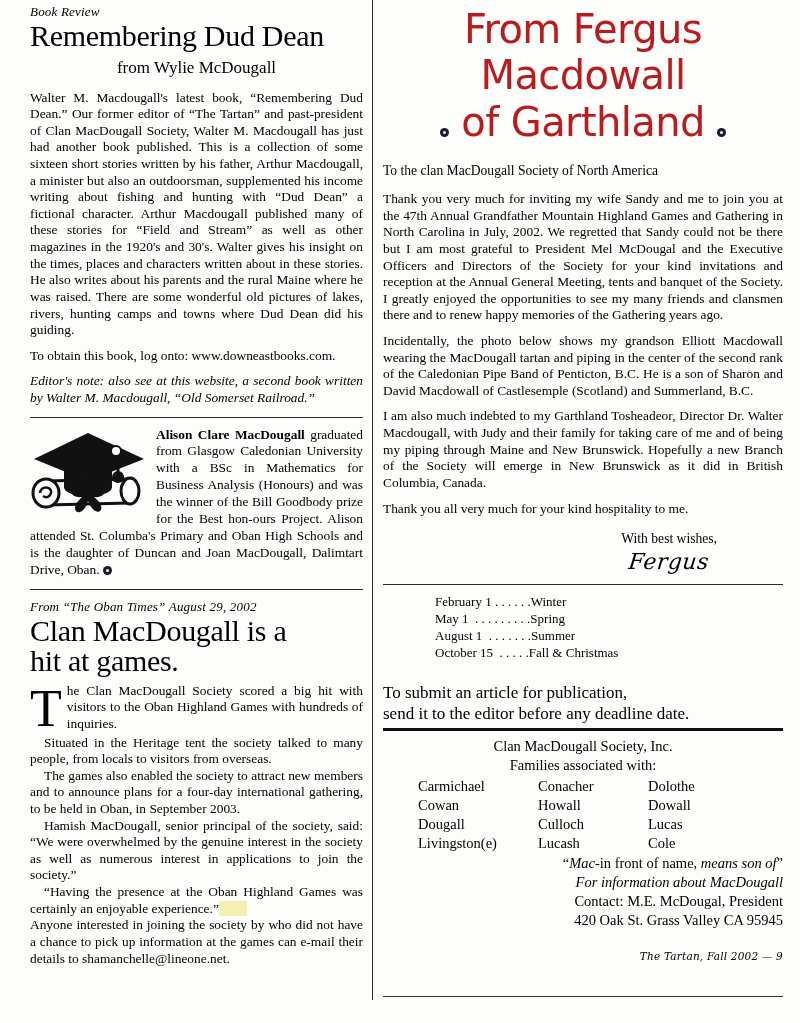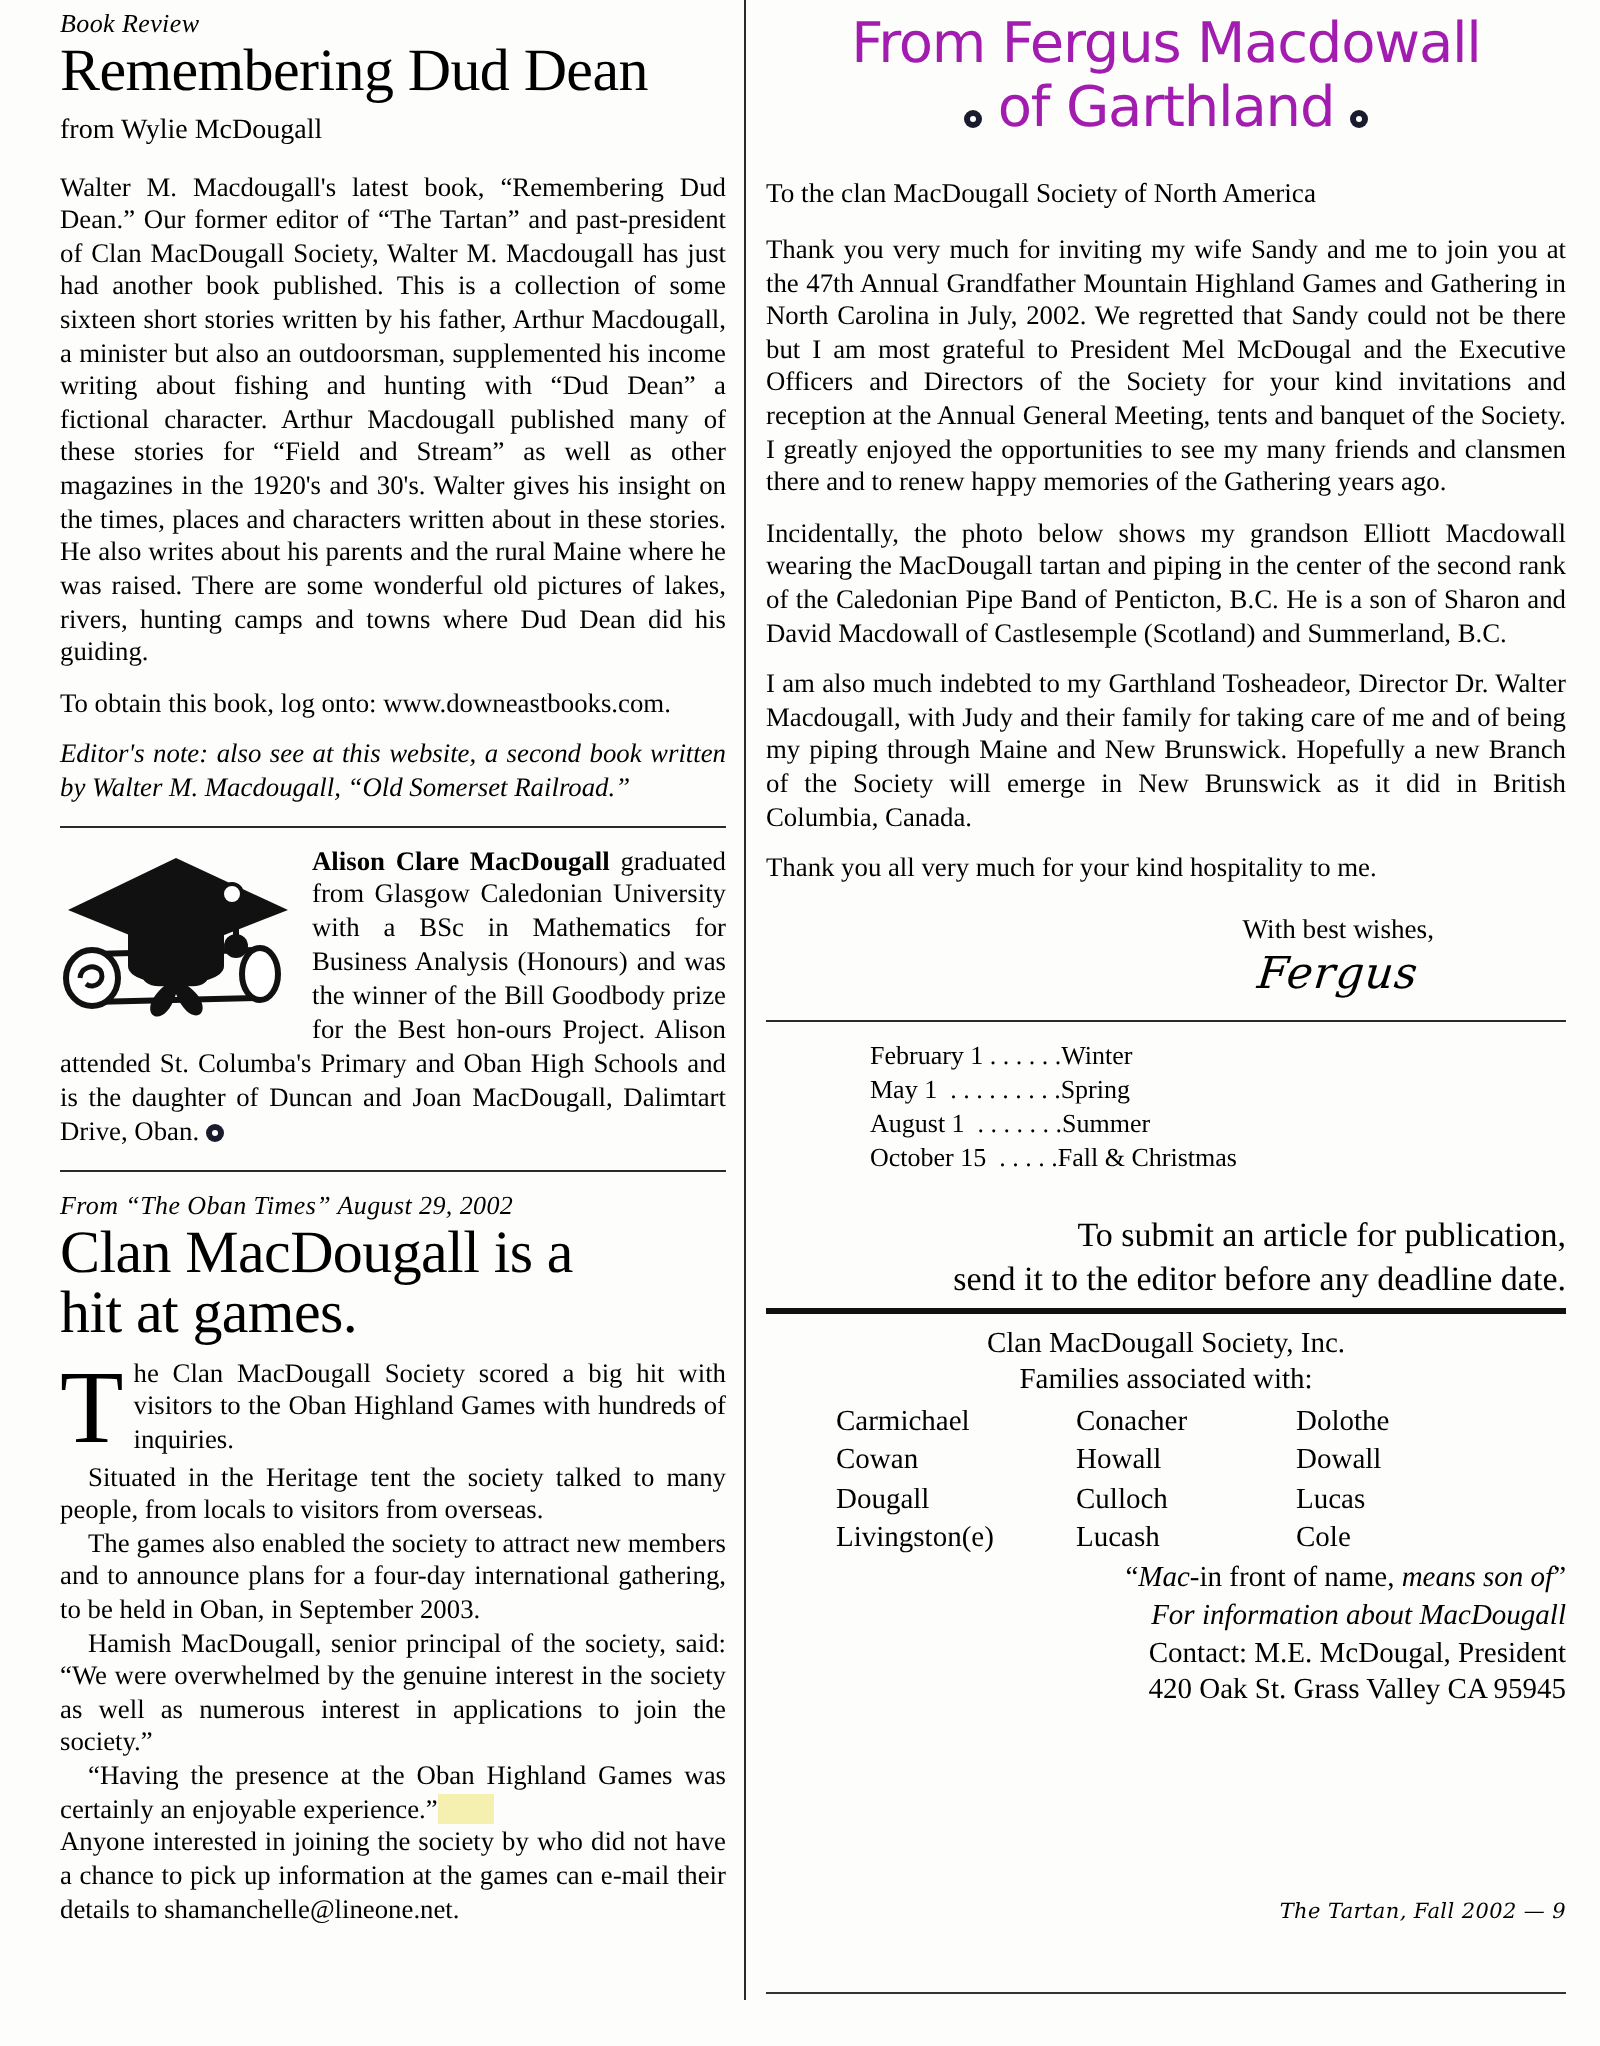--- a/index.html
+++ b/index.html
@@ -53,22 +53,23 @@
   }
   h1.headline {
     font-family: "Liberation Serif", serif;
     font-weight: 400;
     font-size: 30px;
     line-height: 1.02;
     margin: 0 0 6px 0;
     letter-spacing: -0.3px;
   }
   .byline {
-    font-size: 14px;
+    font-size: 17px;
     margin: 0 0 12px 0;
+    text-align: center;
   }
   p.body {
     font-size: 13.4px;
     line-height: 1.24;
     text-align: justify;
     margin: 0 0 9px 0;
     -webkit-hyphens: auto;
     hyphens: auto;
   }
   .ital { font-style: italic; }
@@ -141,26 +142,26 @@
     text-indent: 14px;
   }
   .highlight {
     background: #f5efb0;
     padding: 0 26px 0 2px;
   }
   
   .letter-title {
     font-family: "DejaVu Sans", sans-serif;
     font-weight: 400;
-    font-size: 28px;
+    font-size: 40px;
     line-height: 1.16;
     text-align: center;
     margin: 6px 0 2px 0;
     letter-spacing: -0.6px;
-    color: #a21caf;
+    color: #b91c1c;
   }
   .letter-title .l2 { display: block; }
   .salutation {
     font-size: 13.6px;
     margin: 18px 0 12px 0;
   }
   .signoff {
     text-align: right;
     font-size: 13.6px;
     margin: 14px 66px 0 0;
@@ -189,21 +190,21 @@
     margin: 0 0 0 52px;
     padding: 0;
     list-style: none;
     font-size: 13px;
     line-height: 1.30;
   }
   .deadline-list li {
     white-space: pre;
   }
   .submit-note {
-    text-align: right;
+    text-align: left;
     font-size: 17px;
     line-height: 1.24;
     margin: 20px 0 0 0;
   }
   
   .society {
     text-align: center;
     font-size: 14.5px;
     line-height: 1.30;
   }

